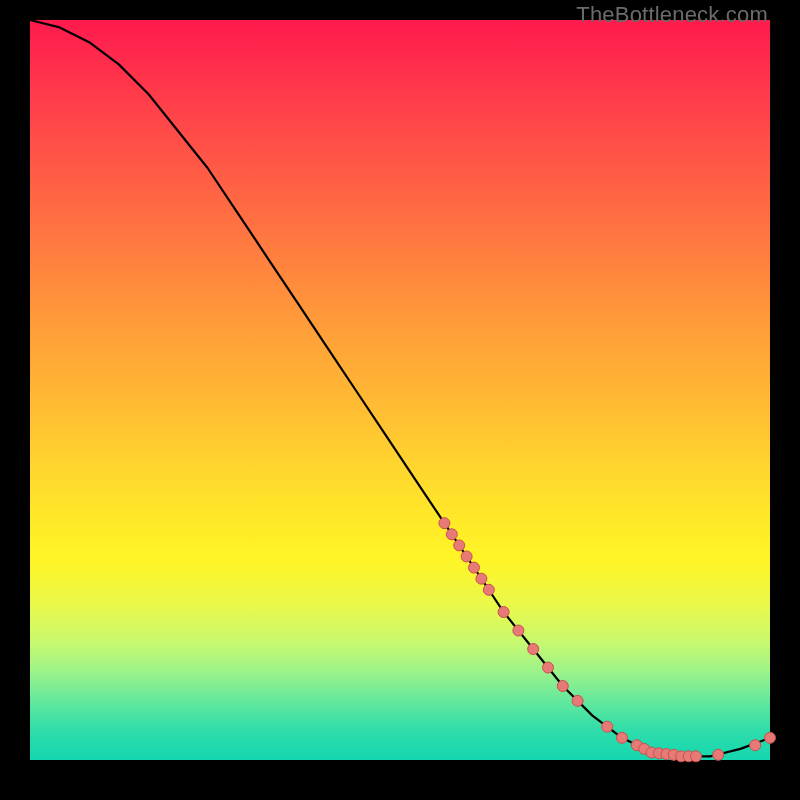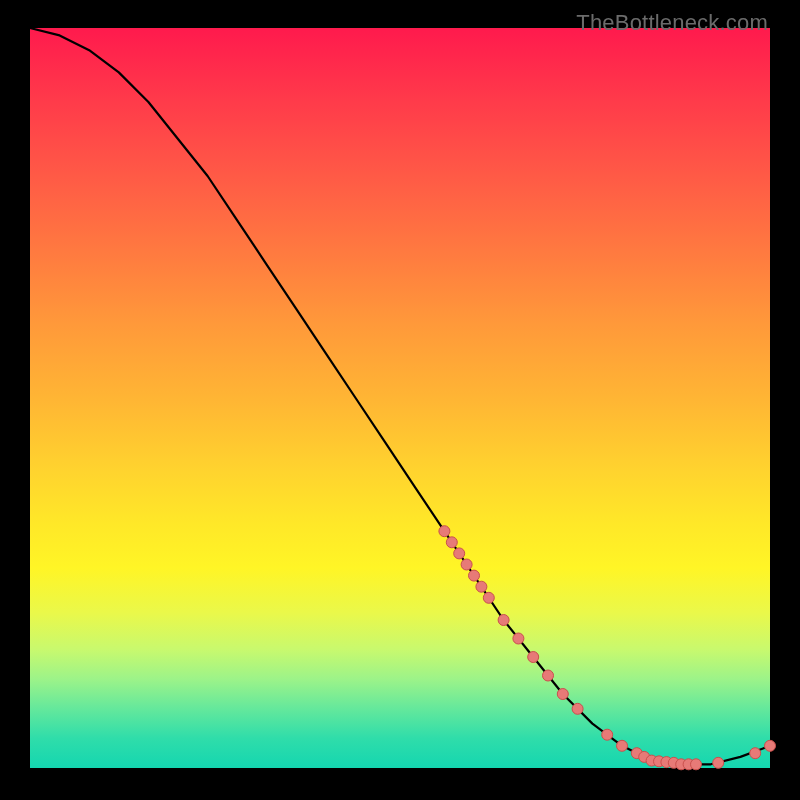--- a/index.html
+++ b/index.html
@@ -9,21 +9,20 @@
     height: 800px;
     background: #000;
     overflow: hidden;
     font-family: Arial, Helvetica, sans-serif;
   }
   .frame {
     position: relative;
     width: 800px;
     height: 676px;
     background: #000;
-    margin-top: 8px;
   }
   .plot {
     position: absolute;
     left: 30px;
     top: 20px;
     width: 740px;
     height: 740px;
     background: linear-gradient(
       to bottom,
       #ff1a4d 0%,

